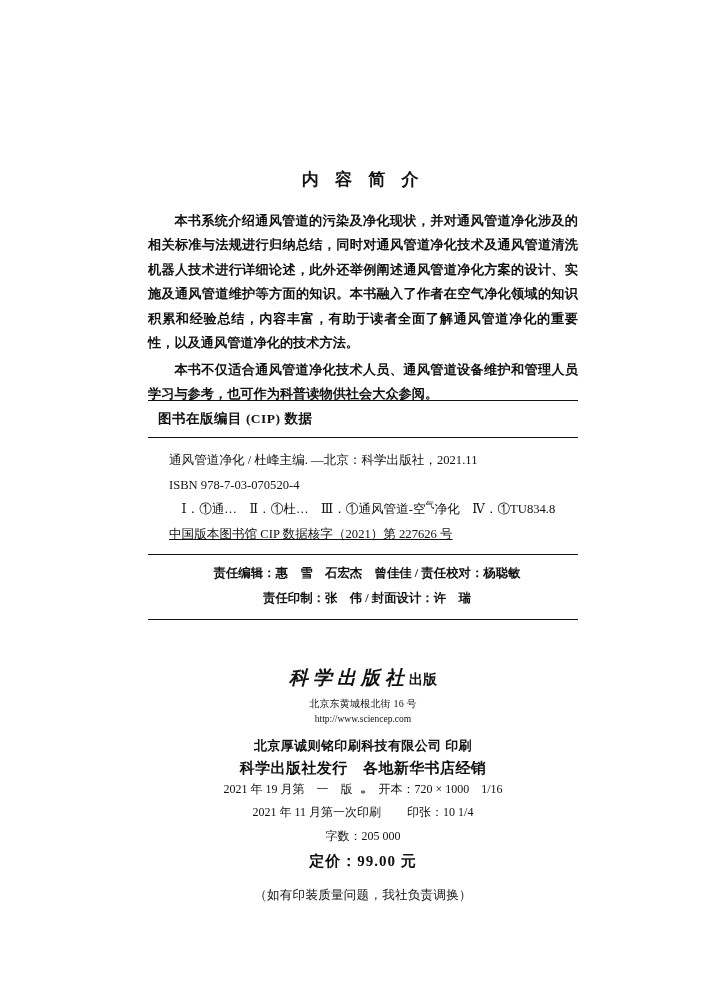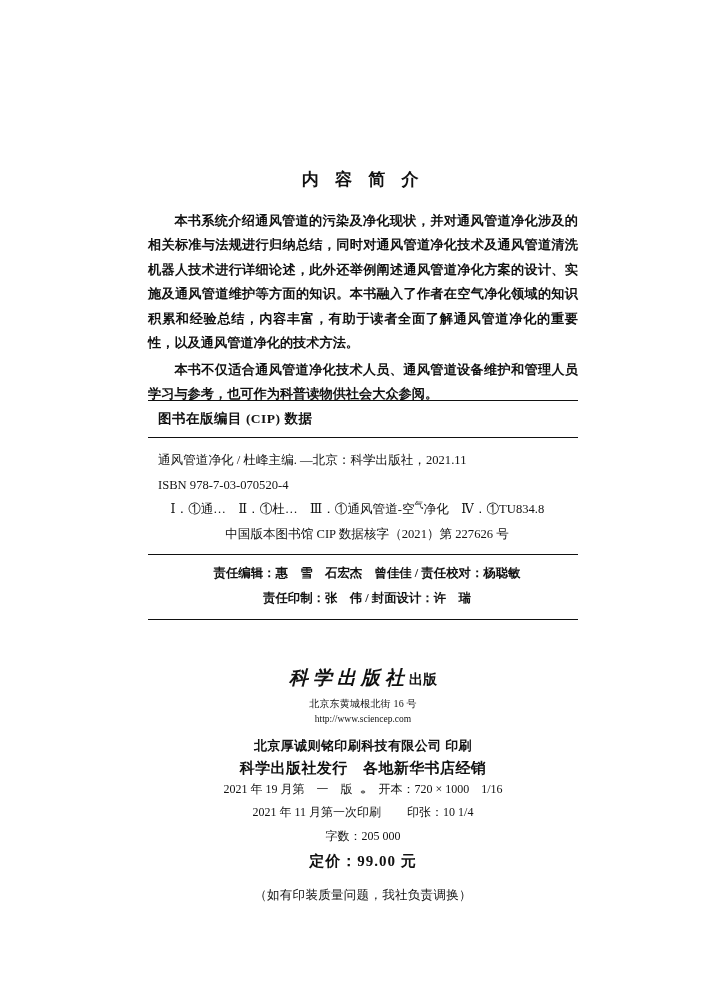--- a/index.html
+++ b/index.html
@@ -65,27 +65,28 @@
     padding: 9px 2px 9px 10px;
     letter-spacing: 0.5px;
   }
   .cip-body {
     padding: 10px 2px 8px 10px;
   }
   .cip-body .line {
     font-size: 12.6px;
     line-height: 1.95;
     white-space: nowrap;
+    margin-left: 11px;
   }
   .cip-body .line.indent {
     text-indent: 1em;
   }
   .cip-body .line.center {
-    text-align: center;
     text-indent: 0;
+    text-decoration: underline;
   }
   .sup {
     font-size: 9px;
     vertical-align: super;
   }
   .cip-credits {
     padding: 6px 2px 9px 10px;
     text-align: center;
   }
   .cip-credits .line {

